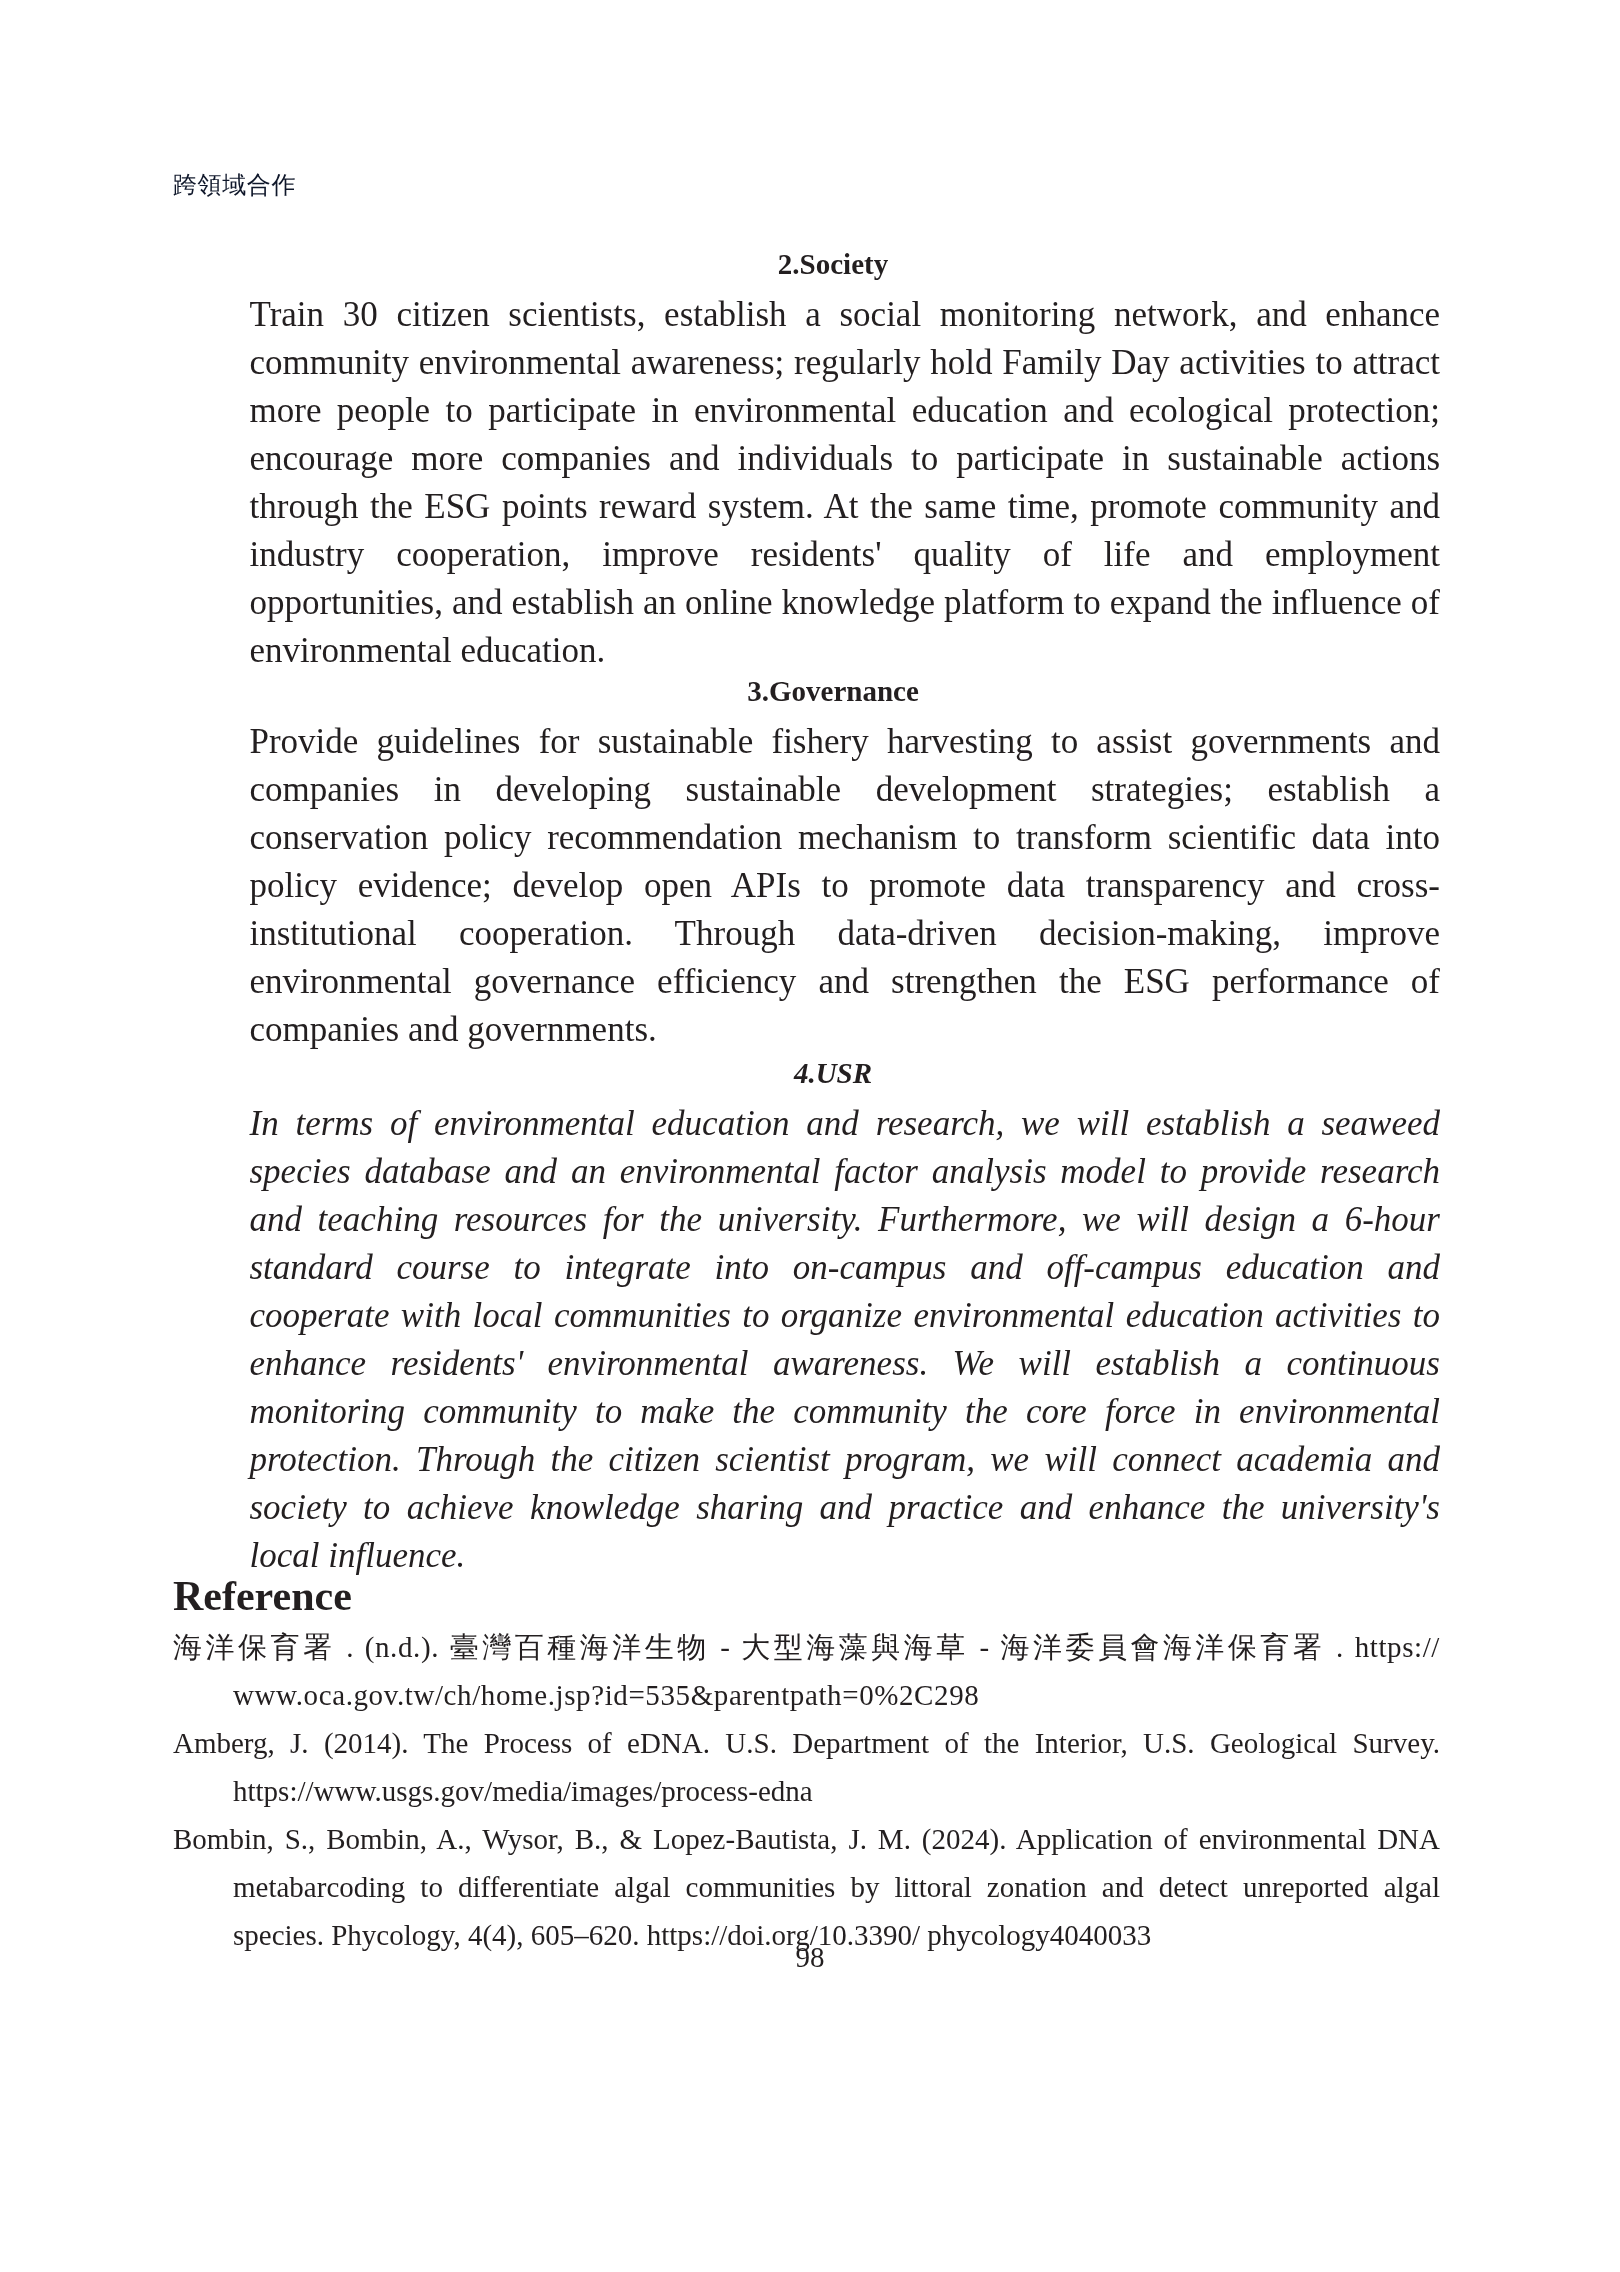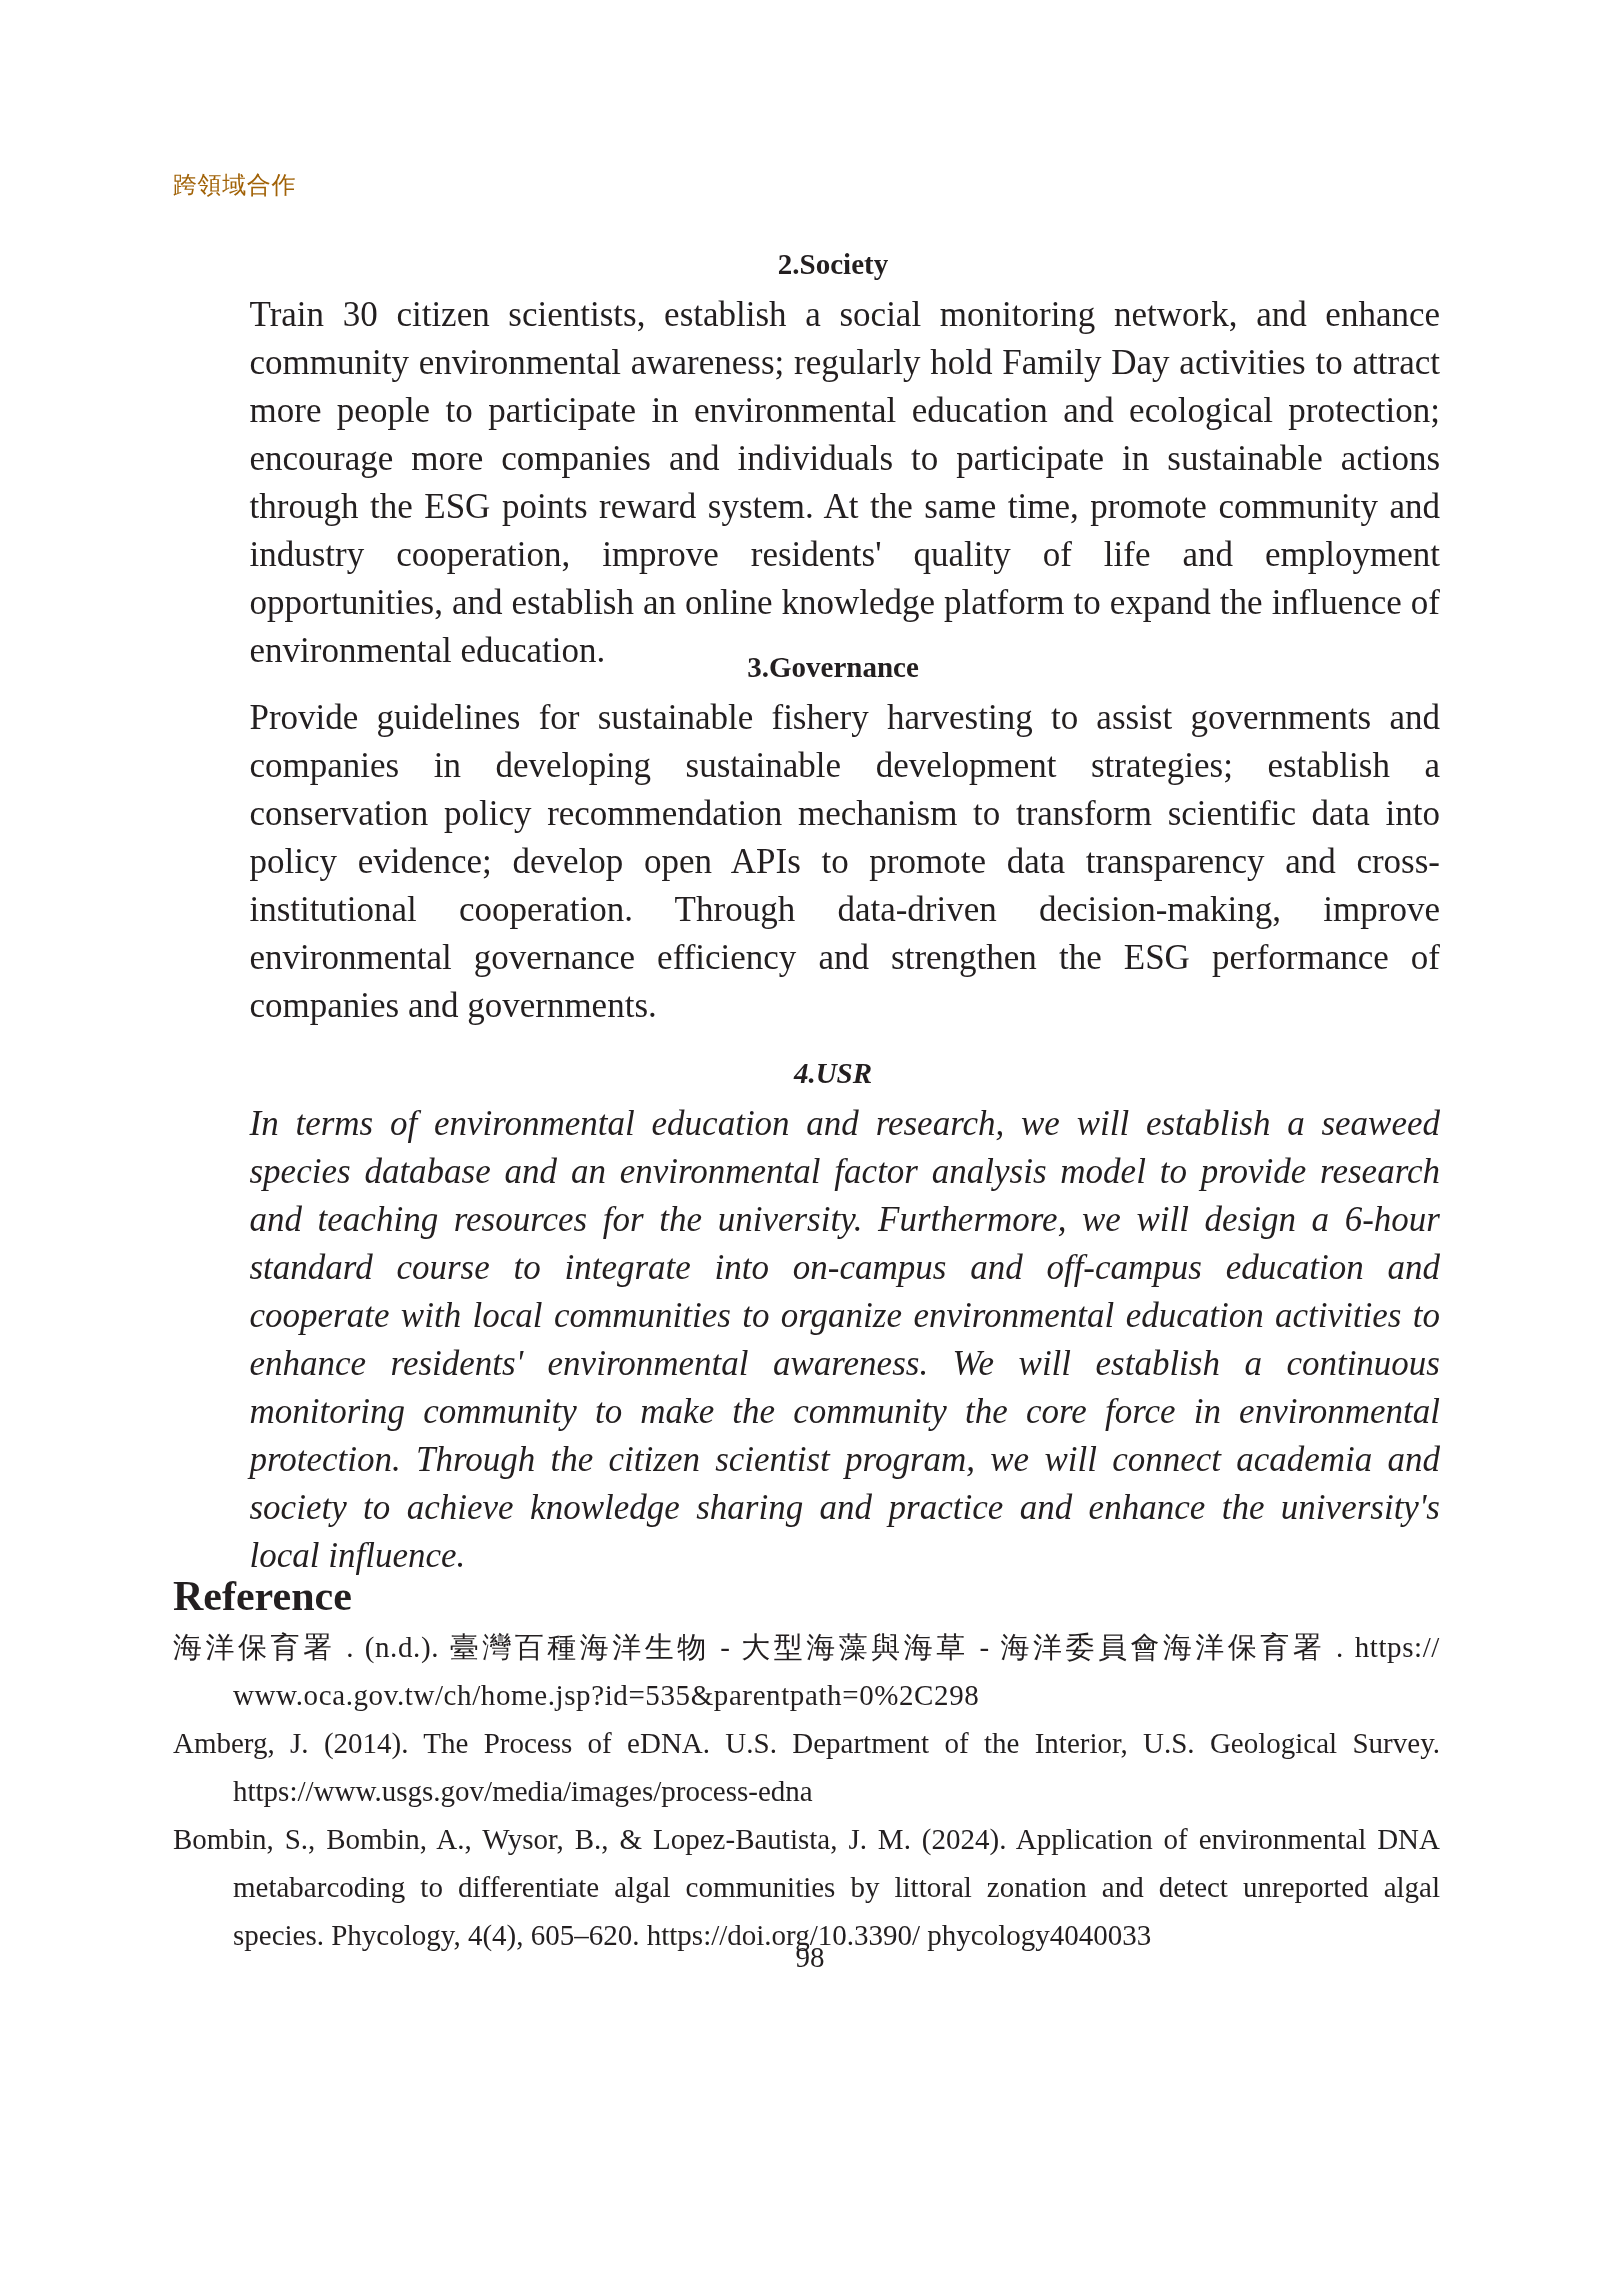--- a/index.html
+++ b/index.html
@@ -21,21 +21,21 @@
       width: 1620px;
       height: 2273px;
     }
     .running-header {
       position: absolute;
       left: 173px;
       top: 170px;
       font-size: 24px;
       line-height: 30.5px;
       letter-spacing: 0.6px;
-      color: #a16207;
+      color: #0f172a;
     }
     .section {
       position: absolute;
       left: 226px;
       width: 1214px;
     }
     .section-heading {
       font-weight: bold;
       font-size: 29px;
       line-height: 38px;
@@ -44,21 +44,21 @@
     }
     .section-body {
       margin: 0 0 0 23.5px;
       font-size: 35px;
       line-height: 48px;
       text-align: justify;
       text-align-last: left;
       word-spacing: 0px;
     }
     #sec-society { top: 245px; }
-    #sec-governance { top: 648px; }
+    #sec-governance { top: 672px; }
     #sec-usr { top: 1054px; font-style: italic; }
 
     .references {
       position: absolute;
       left: 173px;
       top: 1574px;
       width: 1267px;
     }
     .references-title {
       font-weight: bold;

